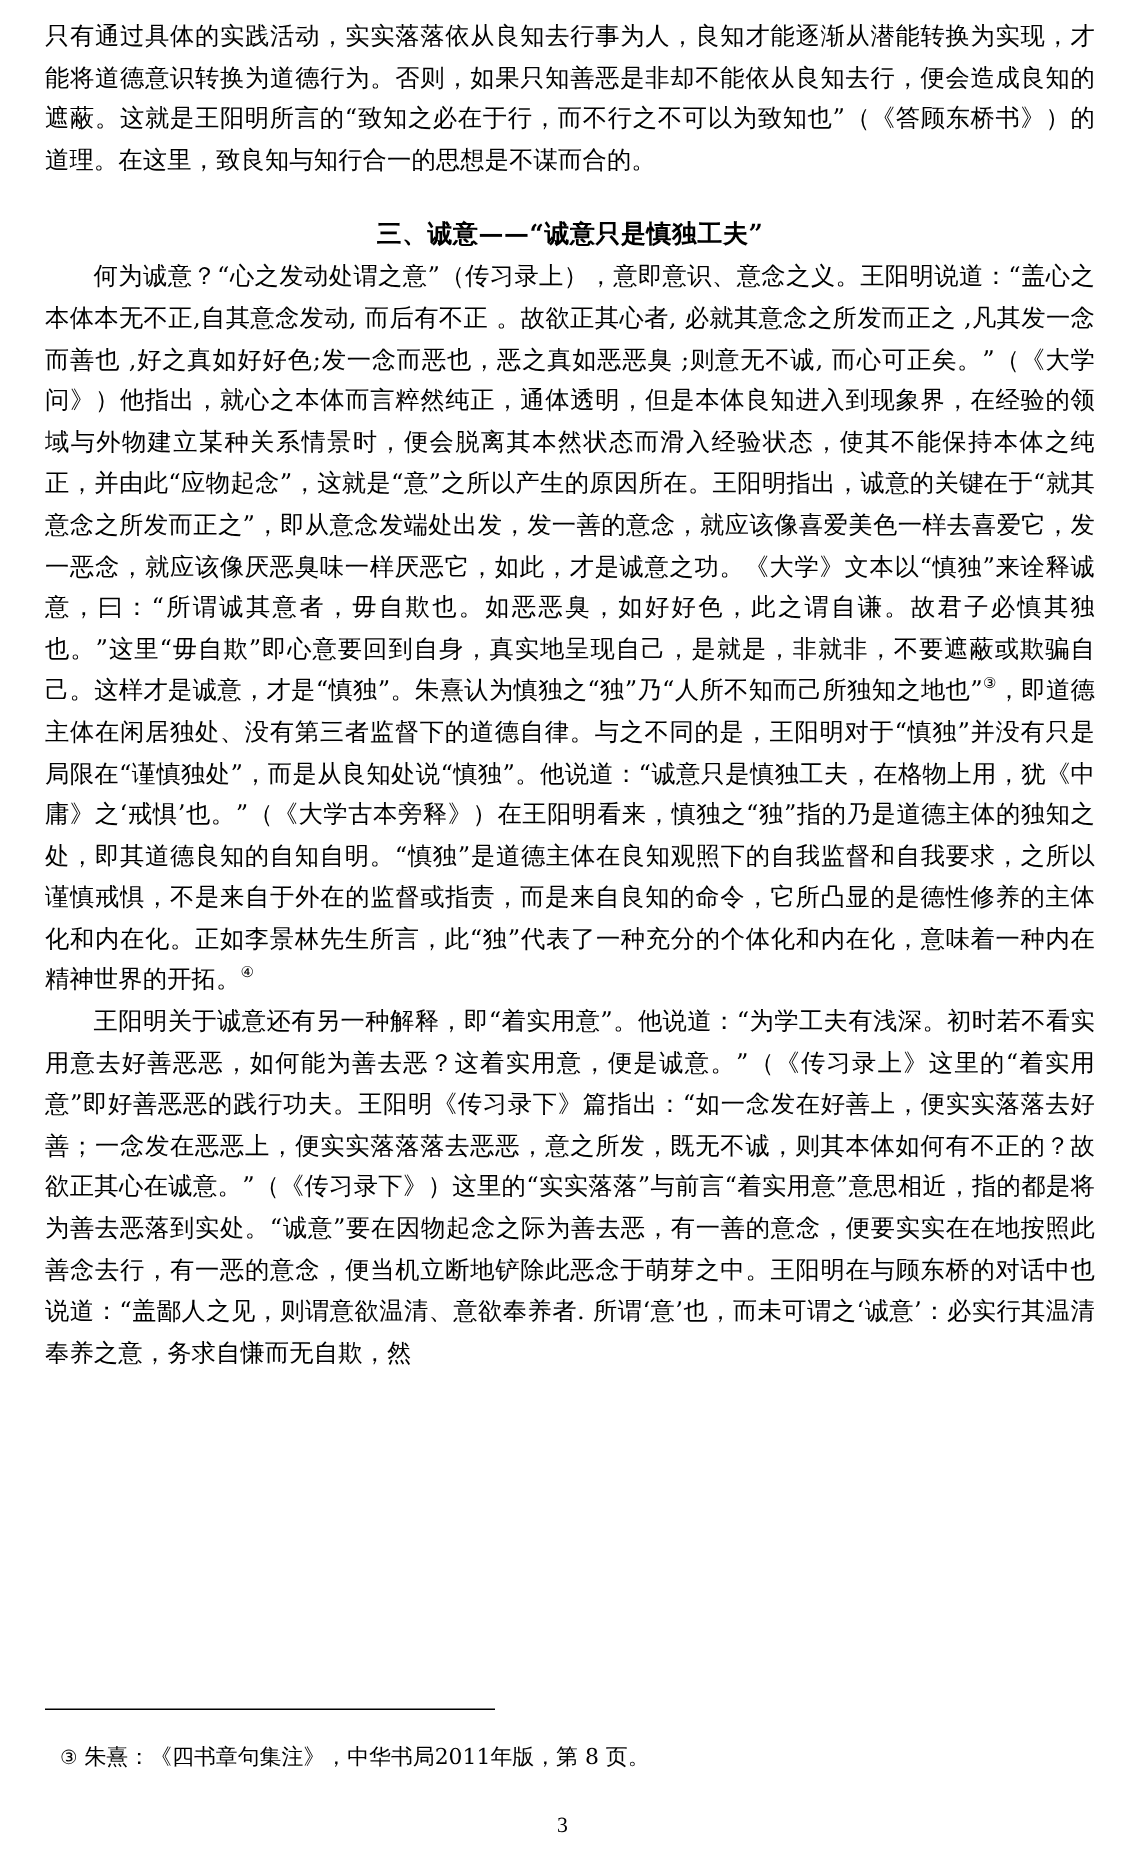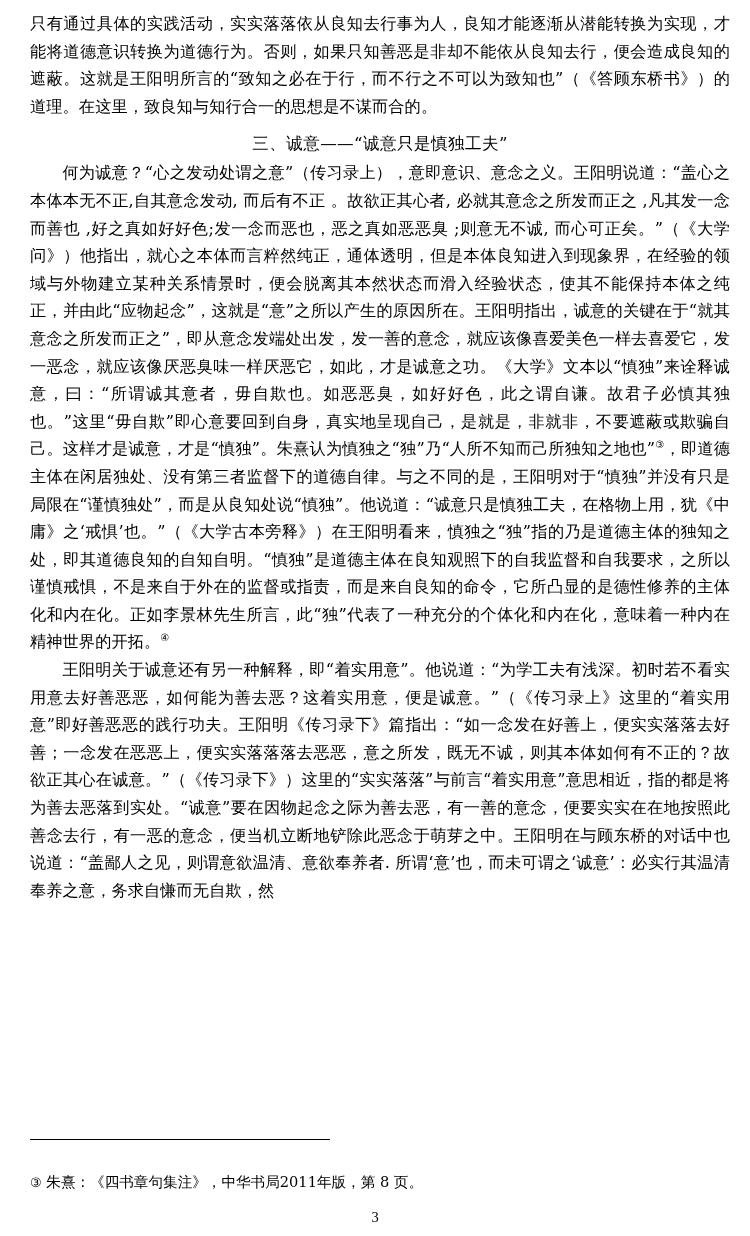--- a/index.html
+++ b/index.html
@@ -31,25 +31,25 @@
   }
   p.para {
     margin: 0;
     text-indent: 2em;
     text-align: justify;
   }
   p.para.noindent {
     text-indent: 0;
   }
   h3.section-heading {
-    margin: 10px 0 1px 0;
+    margin: 21px 0 1px 0;
     font-size: 16.6px;
     line-height: 28px;
     text-align: center;
-    font-weight: normal;
+    font-weight: bold;
     letter-spacing: 0.4px;
   }
   sup.fn {
     font-size: 10px;
     vertical-align: super;
     line-height: 0;
   }
   .footnote-rule {
     position: absolute;
     left: 30px;
@@ -60,21 +60,21 @@
   }
   .footnotes {
     position: absolute;
     left: 30px;
     right: 28px;
     bottom: 40px;
     font-size: 14.6px;
     line-height: 26px;
   }
   .footnotes .fn-line {
-    margin: 0;
+    margin: 10px;
     white-space: nowrap;
   }
   .fn-mark {
     font-size: 13px;
   }
   .page-number {
     position: absolute;
     left: 0;
     right: 0;
     bottom: 10px;

